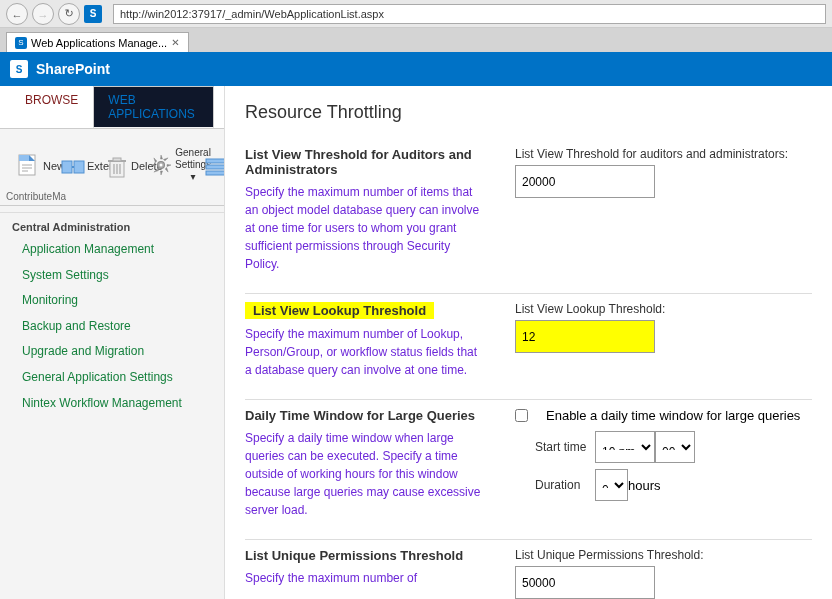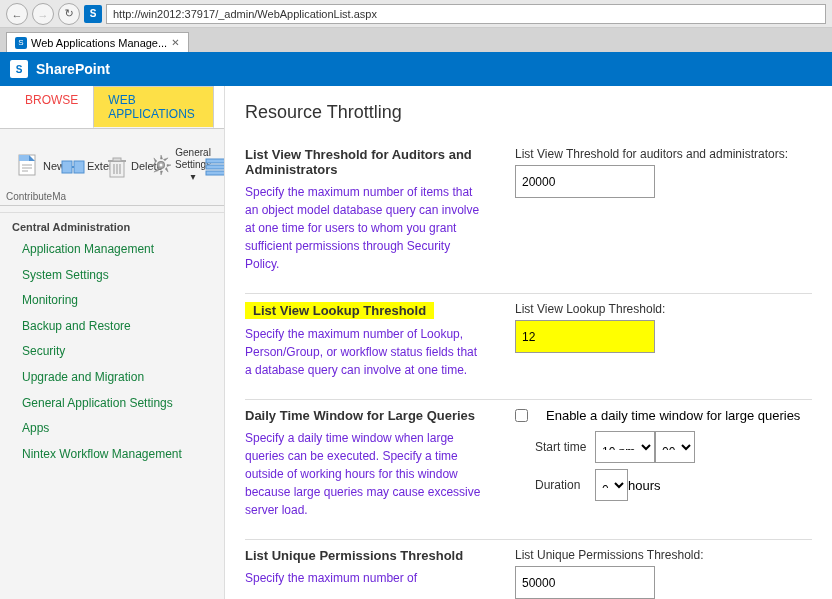--- a/index.html
+++ b/index.html
@@ -18,21 +18,21 @@
     .browser-nav-btn {
       width: 22px; height: 22px; border-radius: 50%;
       border: 1px solid #aaa; background: #f5f5f5;
       display: flex; align-items: center; justify-content: center;
       cursor: pointer; font-size: 11px; color: #555;
     }
     .browser-nav-btn.disabled { color: #bbb; }
     .address-bar {
       flex: 1; height: 20px; border: 1px solid #aaa; background: white;
       padding: 0 6px; font-size: 11px; color: #333;
-      display: flex; align-items: center;
+      display: flex; align-items: center; margin-left: 7px;
     }
     .browser-tab-bar {
       background: #d4d4d4;
       height: 24px;
       display: flex;
       align-items: flex-end;
       padding-left: 6px;
     }
     .browser-tab {
       background: white;
@@ -98,25 +98,25 @@
     .ribbon-tabs {
       display: flex;
       padding: 0 10px;
       background: white;
       border-bottom: 1px solid #ccc;
     }
     .ribbon-tab {
       padding: 6px 14px;
       font-size: 12px;
       cursor: pointer;
-      color: #ef4444;
+      color: #7f1d1d;
       border: 1px solid transparent;
     }
     .ribbon-tab.active {
-      background: #fde047;
+      background: #0f172a;
       border-color: #ccc;
       border-bottom-color: #f4f4f4;
       color: #0072c6;
     }
     .ribbon-content {
       display: flex;
       padding: 4px 6px;
       gap: 4px;
       align-items: flex-end;
     }
@@ -379,30 +379,24 @@
         <div class="sidebar-item">
           <span>System Settings</span>
         </div>
         <div class="sidebar-item">
           <span>Monitoring</span>
         </div>
         <div class="sidebar-item">
           <span>Backup and Restore</span>
         </div>
         <div class="sidebar-item">
-          <span>Security</span>
-        </div>
-        <div class="sidebar-item">
           <span>Upgrade and Migration</span>
         </div>
         <div class="sidebar-item">
           <span>General Application Settings</span>
-        </div>
-        <div class="sidebar-item">
-          <span>Apps</span>
         </div>
         <div class="sidebar-item">
           <span>Nintex Workflow Management</span>
         </div>
       </div>
     </div>
 
     <div class="main-content">
       <div class="page-content">
         <div class="page-title">Resource Throttling</div>

